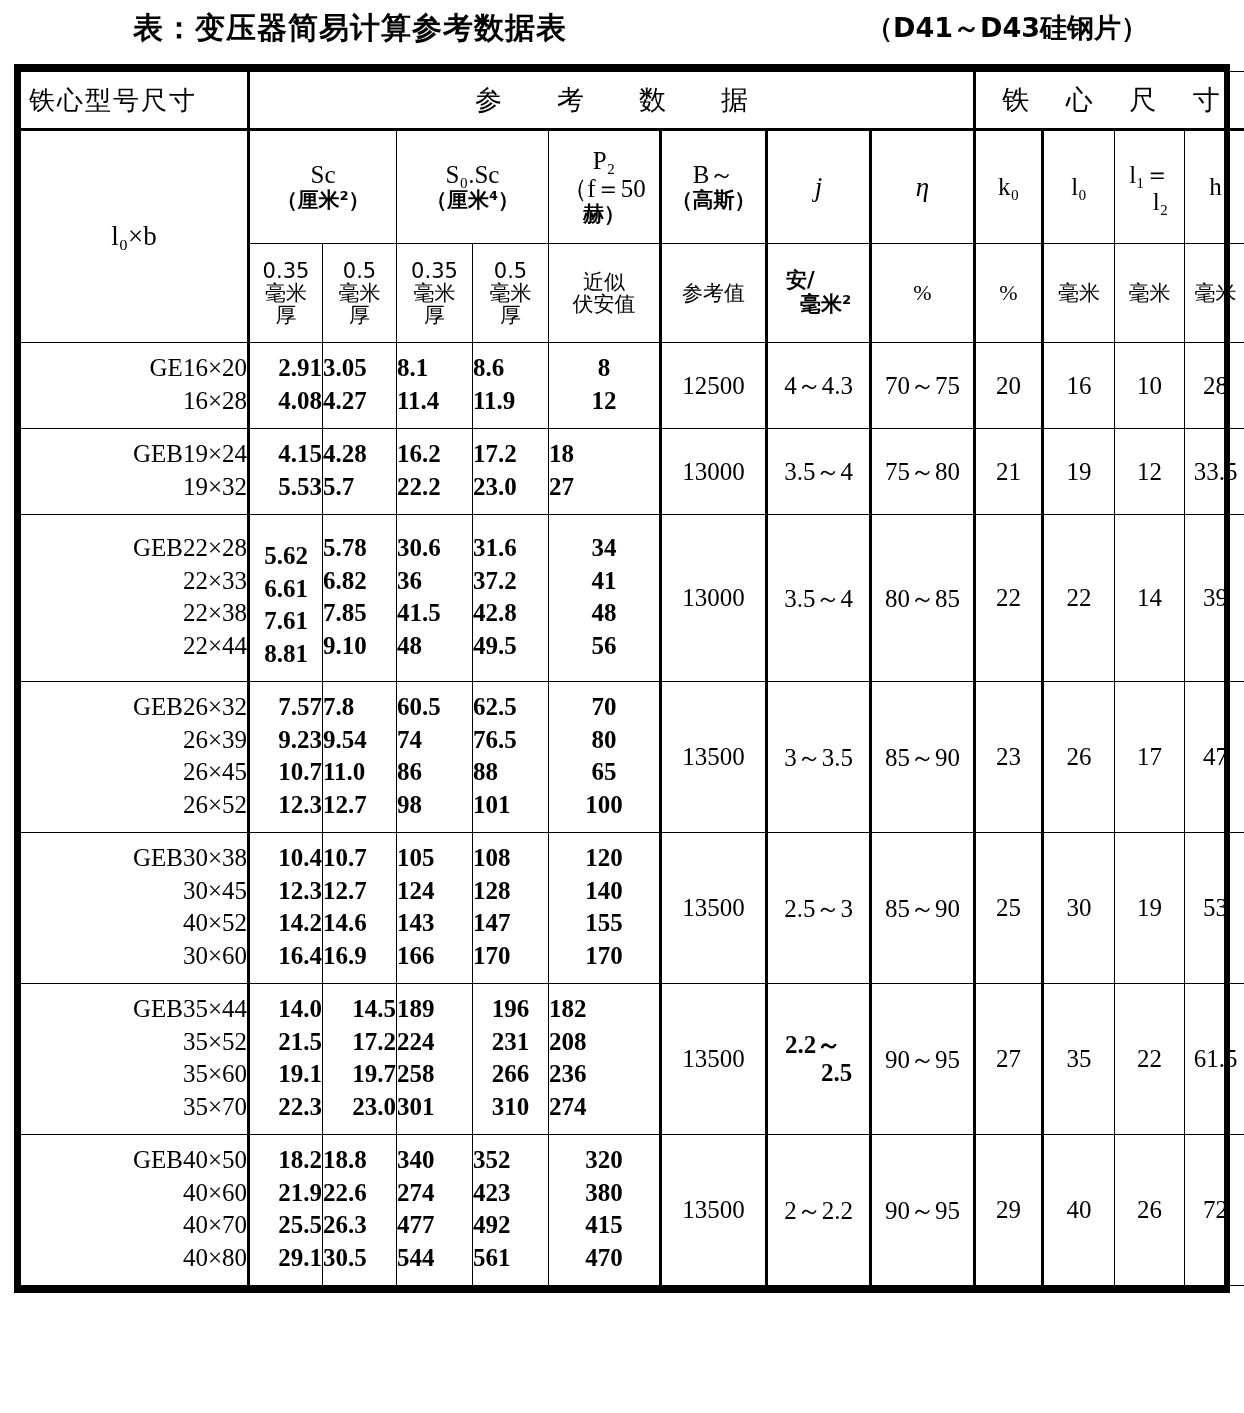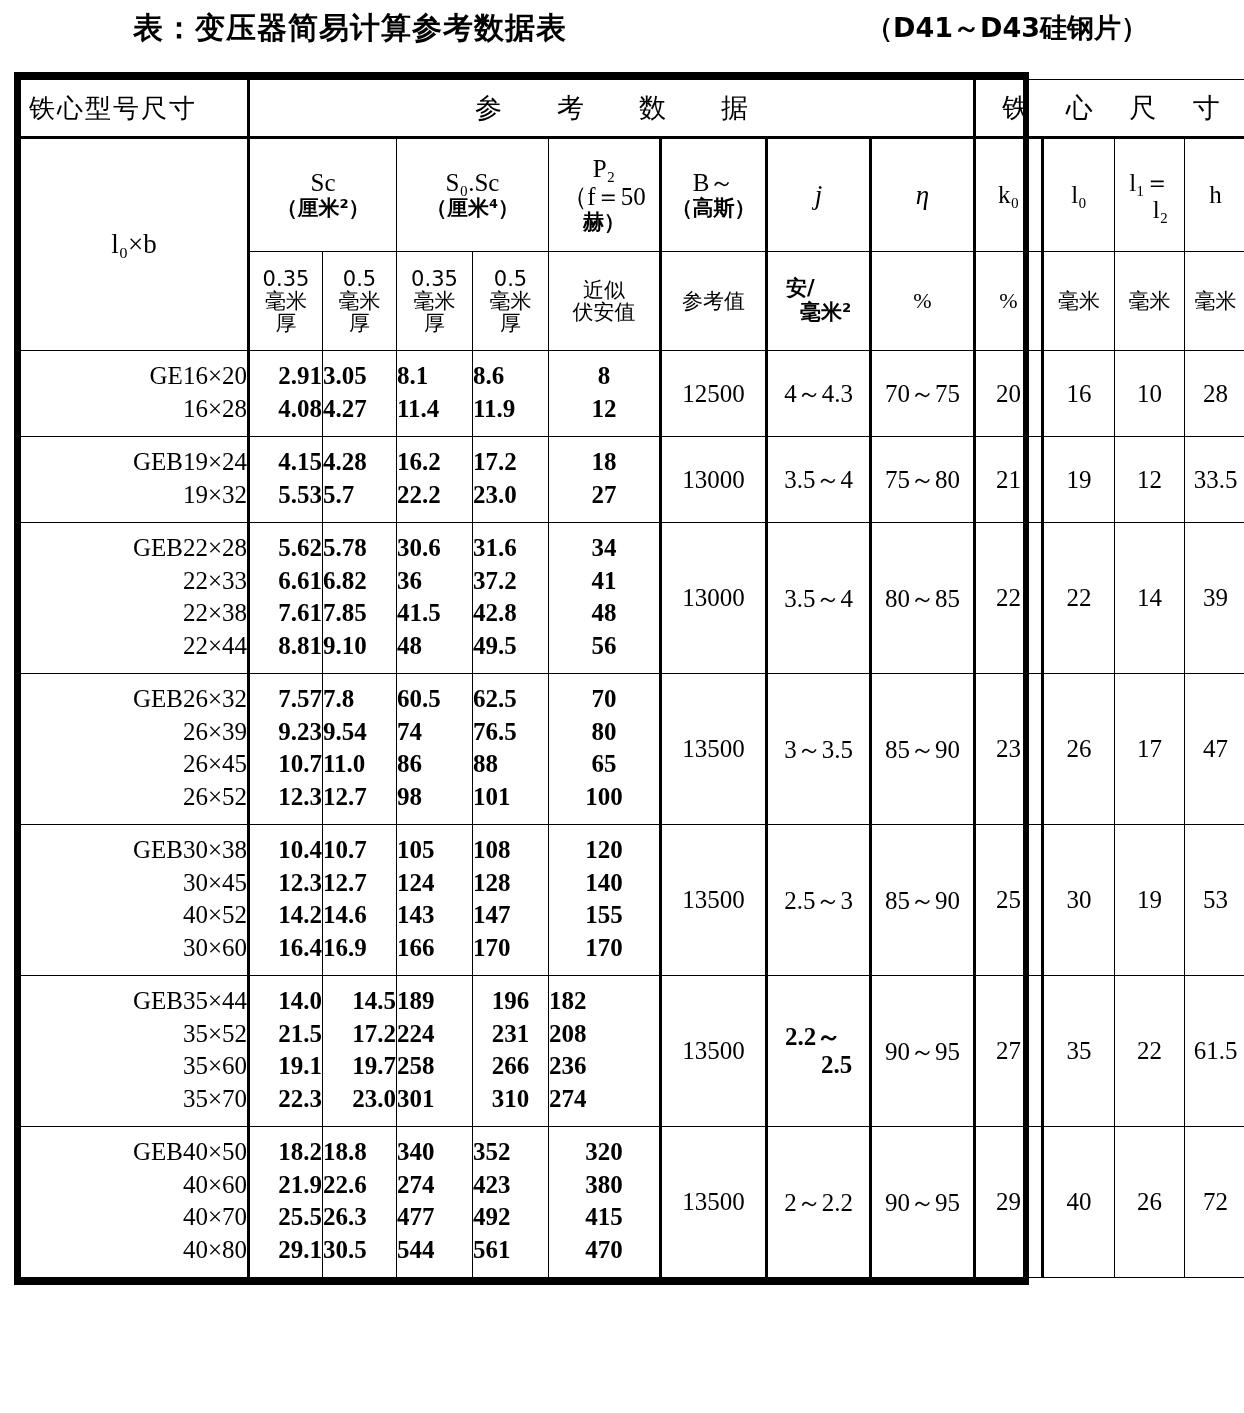--- a/index.html
+++ b/index.html
@@ -11,21 +11,21 @@
     width: 1244px;
     height: 1413px;
     font-family: "Liberation Serif", "DejaVu Serif", serif;
     color: #000000;
     overflow: hidden;
   }
 
   
   .title-bar {
     position: relative;
-    height: 72px;
+    height: 64px;
     box-sizing: border-box;
     padding: 0;
   }
   .title-main {
     position: absolute;
     left: 133px;
     top: 8px;
     font-size: 30px;
     font-weight: bold;
     letter-spacing: 1px;
@@ -44,21 +44,21 @@
 
   
   .table-wrap {
     position: relative;
     margin: 0 14px;
     border-top: 7px solid #000;
     border-bottom: 7px solid #000;
     border-left: 6px solid #000;
     border-right: 6px solid #000;
     box-sizing: border-box;
-    width: 1015px;
+    width: 1216px;
   }
 
   table.main {
     border-collapse: collapse;
     width: 100%;
     table-layout: fixed;
     font-size: 23px;
   }
   table.main td, table.main th {
     border: 1px solid #000;
@@ -353,42 +353,42 @@
               <div>22.2</div>
             </div>
           </td>
           <td class="cellpad numcol-l">
             <div class="nums" style="text-align: left;">
               <div>17.2</div>
               <div>23.0</div>
             </div>
           </td>
           <td class="cellpad numcol-c hv-r">
-            <div class="nums" style="text-align: center;">
+            <div class="nums" style="text-align: left;">
               <div>18</div>
               <div>27</div>
             </div>
           </td>
           <td class="single hv-l">13000</td>
           <td class="single hv-l">3.5～4</td>
           <td class="single hv-l">75～80</td>
           <td class="single hv-l hv-r">21</td>
           <td class="single ">19</td>
           <td class="single ">12</td>
           <td class="single ">33.5</td>
         </tr>
         <tr class="grp">
           <td class="cellpad models hv-r">
             <div>GEB22×28</div>
             <div>22×33</div>
             <div>22×38</div>
             <div>22×44</div>
           </td>
           <td class="cellpad numcol">
-            <div class="nums" style="text-align: right;">
+            <div class="nums" style="text-align: center; margin-top: 16px;">
               <div>5.62</div>
               <div>6.61</div>
               <div>7.61</div>
               <div>8.81</div>
             </div>
           </td>
           <td class="cellpad numcol-l">
             <div class="nums" style="text-align: left;">
               <div>5.78</div>
               <div>6.82</div>

